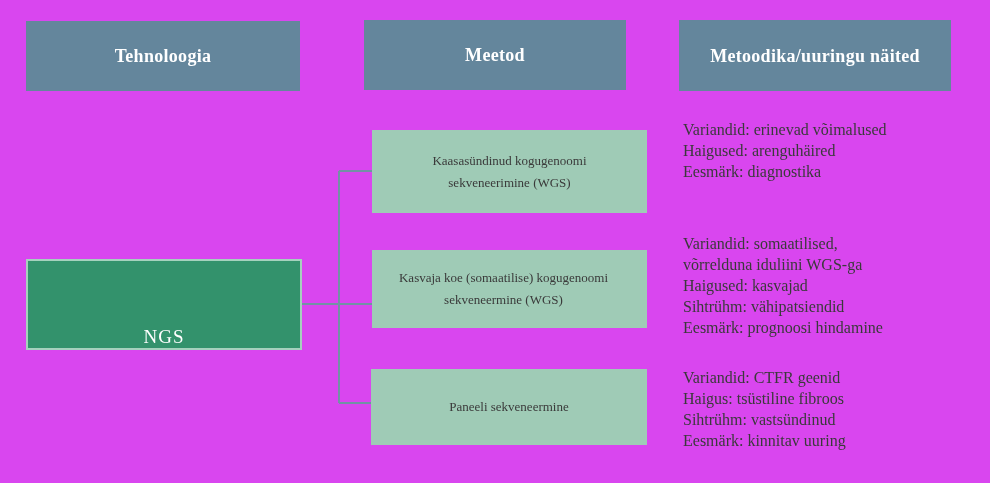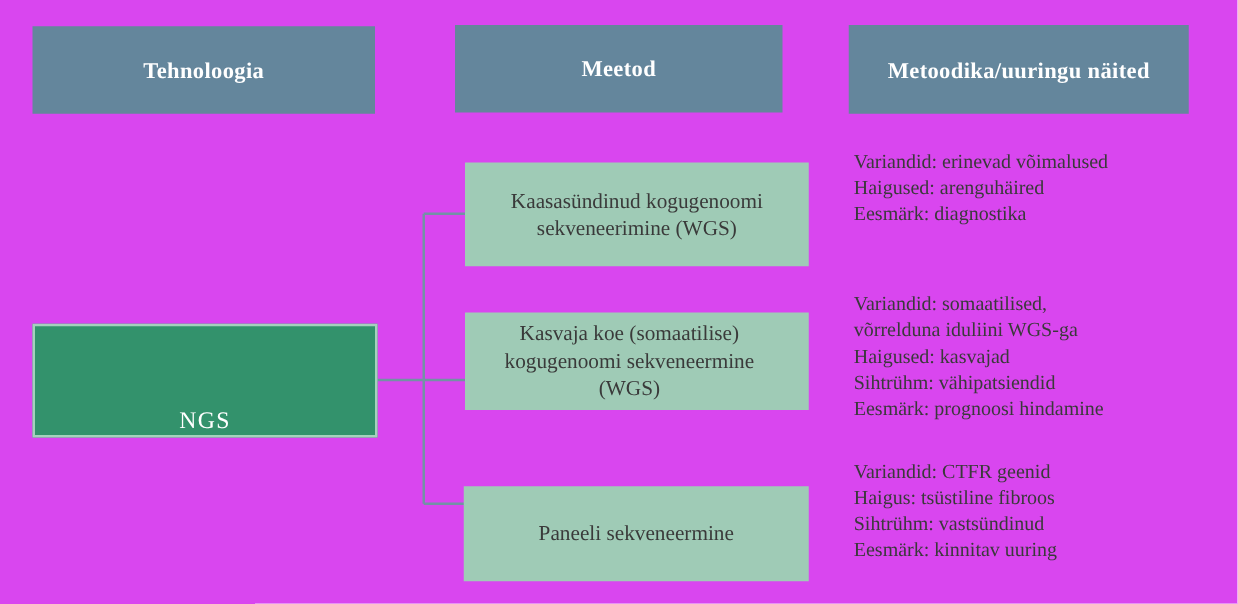--- a/index.html
+++ b/index.html
@@ -53,27 +53,27 @@
     border: 2px solid var(--ngs-border, #a5d1bd);
     color: var(--header-text, #ffffff);
     font-size: 19px;
     letter-spacing: 1px;
     font-weight: 400;
     align-items: flex-end;
   }
   .method {
     background: var(--method-bg, #9fcbb6);
     color: var(--body-text, #3a3a3a);
-    font-size: 17px;
+    font-size: 13px;
     line-height: 22px;
     padding: 0 24px;
   }
   #mA { left: 372px; top: 130px; width: 275px; height: 83px; }
   #mB { left: 372px; top: 250px; width: 275px; height: 78px; padding-left: 12px; }
-  #mC { left: 371px; top: 369px; width: 276px; height: 76px; margin-top: 20px; }
+  #mC { left: 371px; top: 369px; width: 276px; height: 76px; }
   .example {
     position: absolute;
     left: 683px;
     width: 300px;
     font-size: 16px;
     line-height: 21px;
     color: var(--body-text, #3a3a3a);
     z-index: 1;
   }
   #e1 { top: 119px; }

